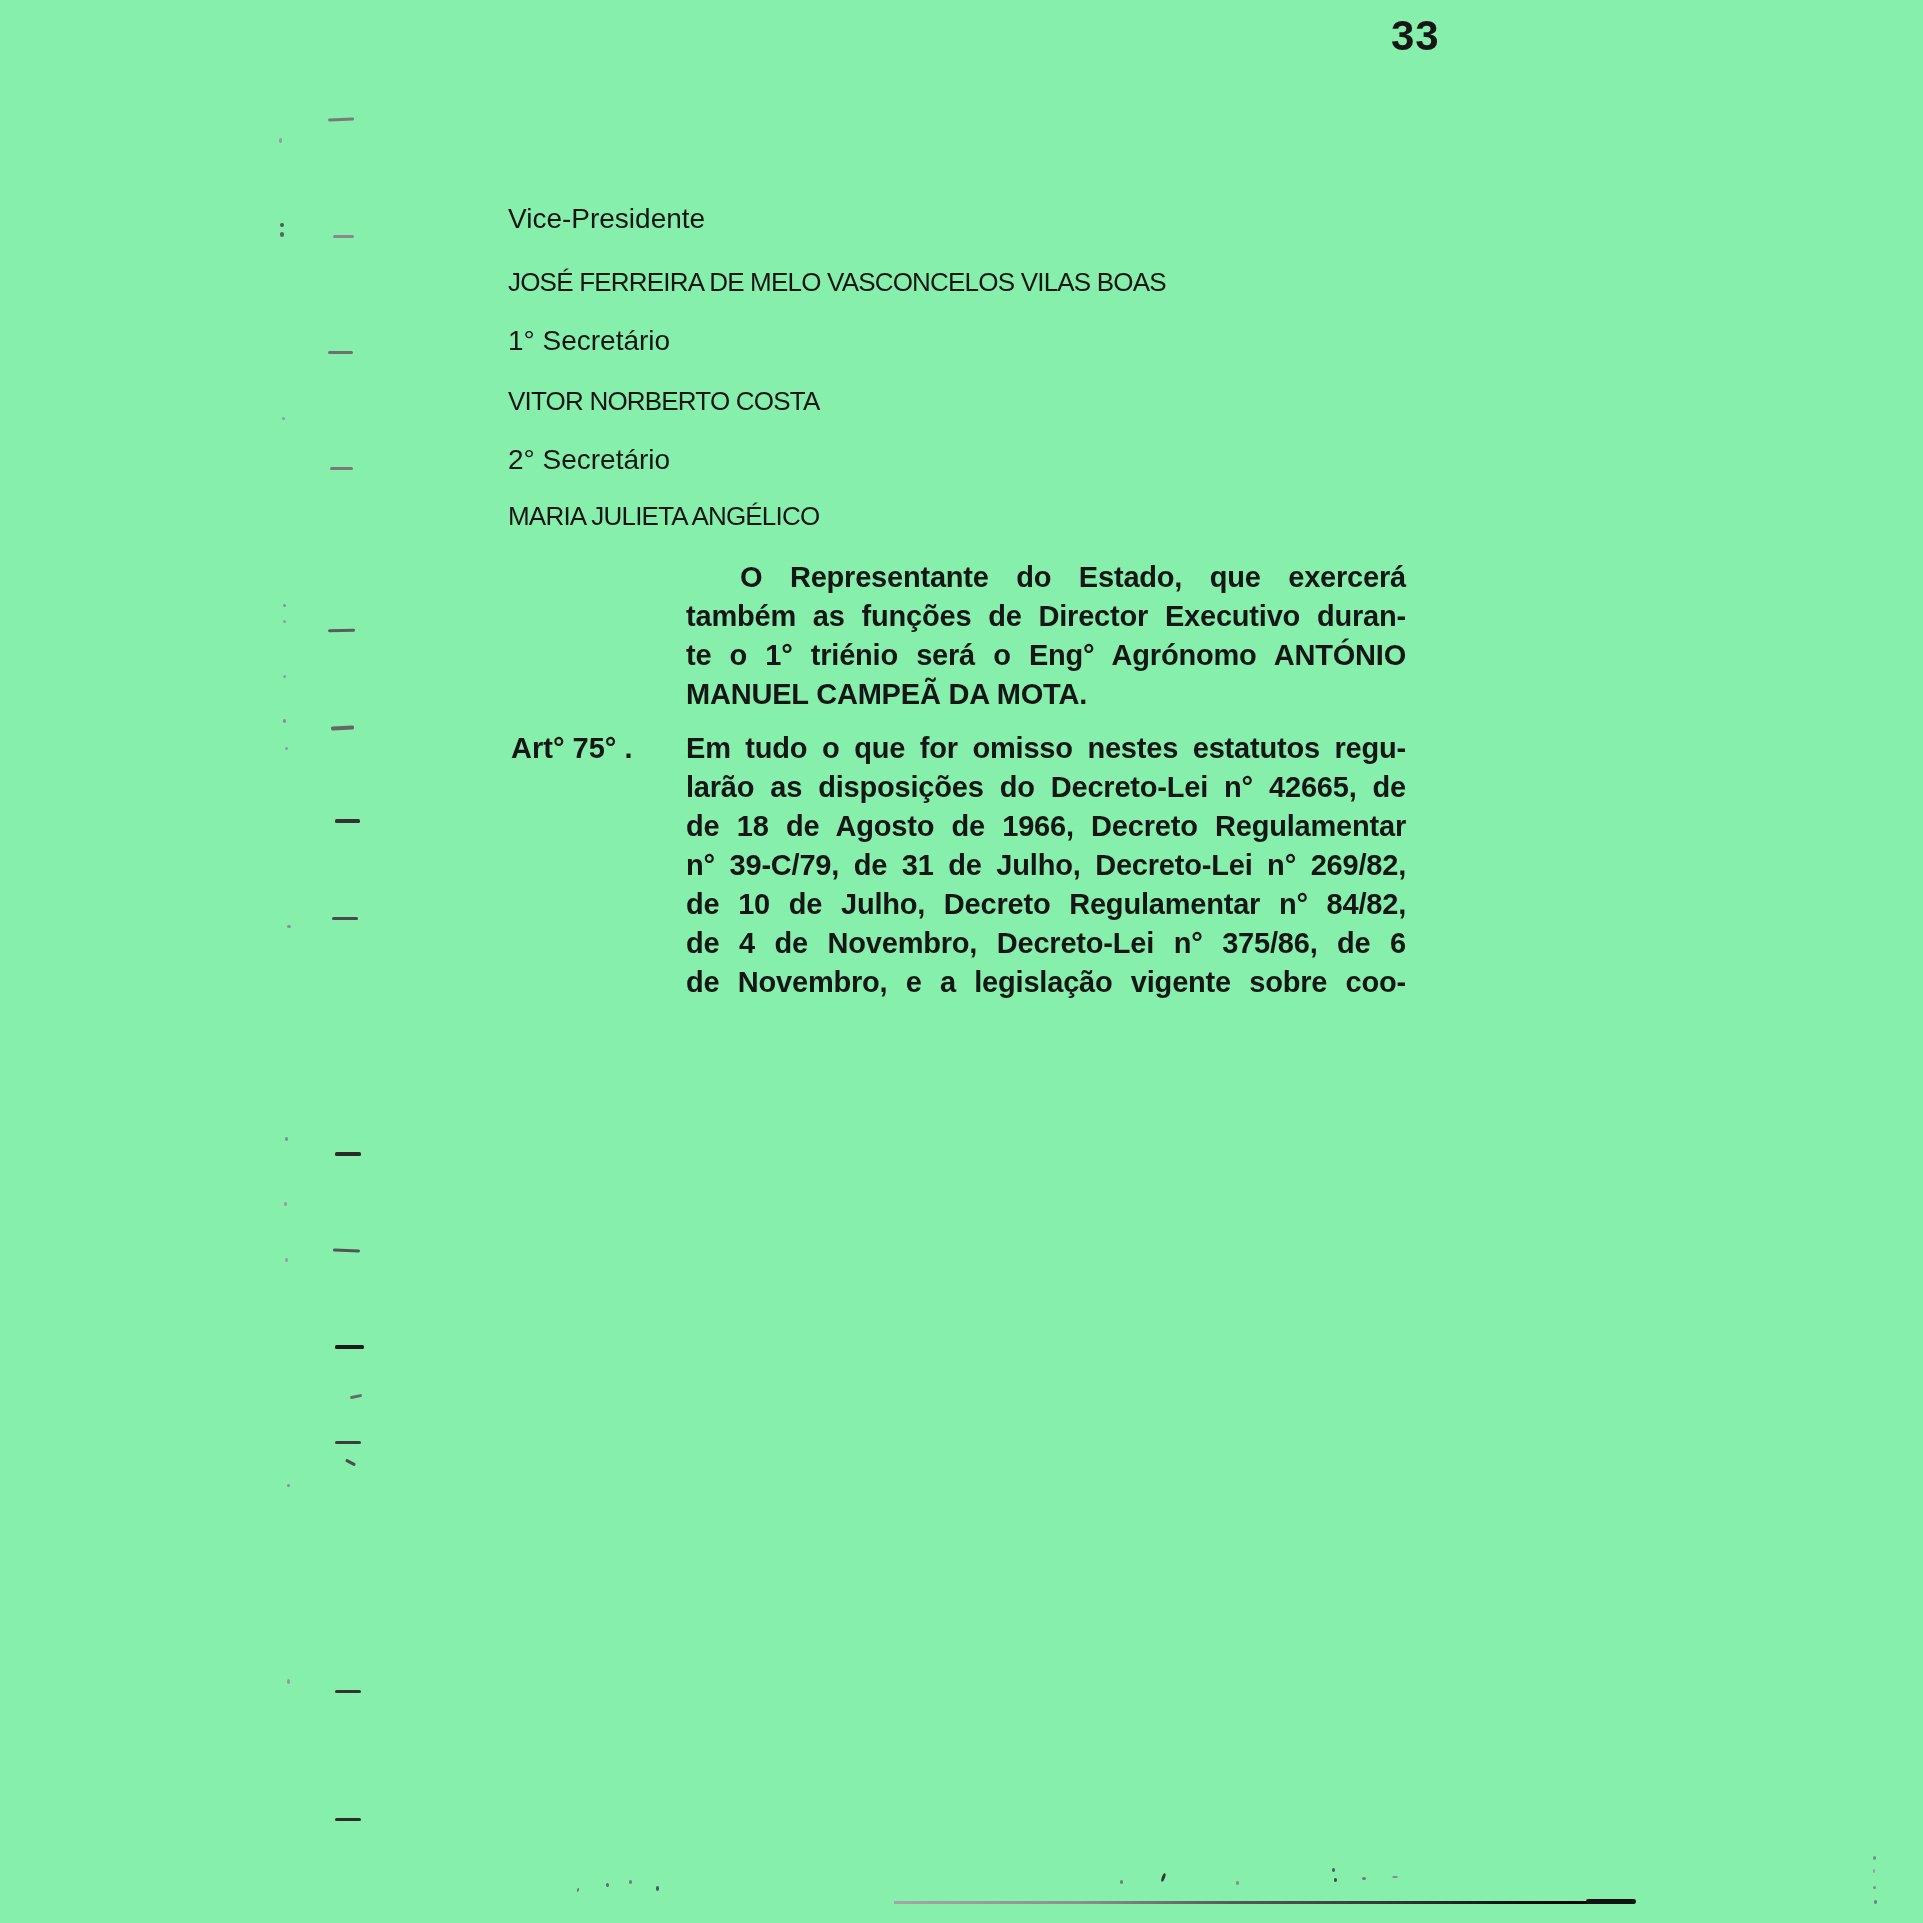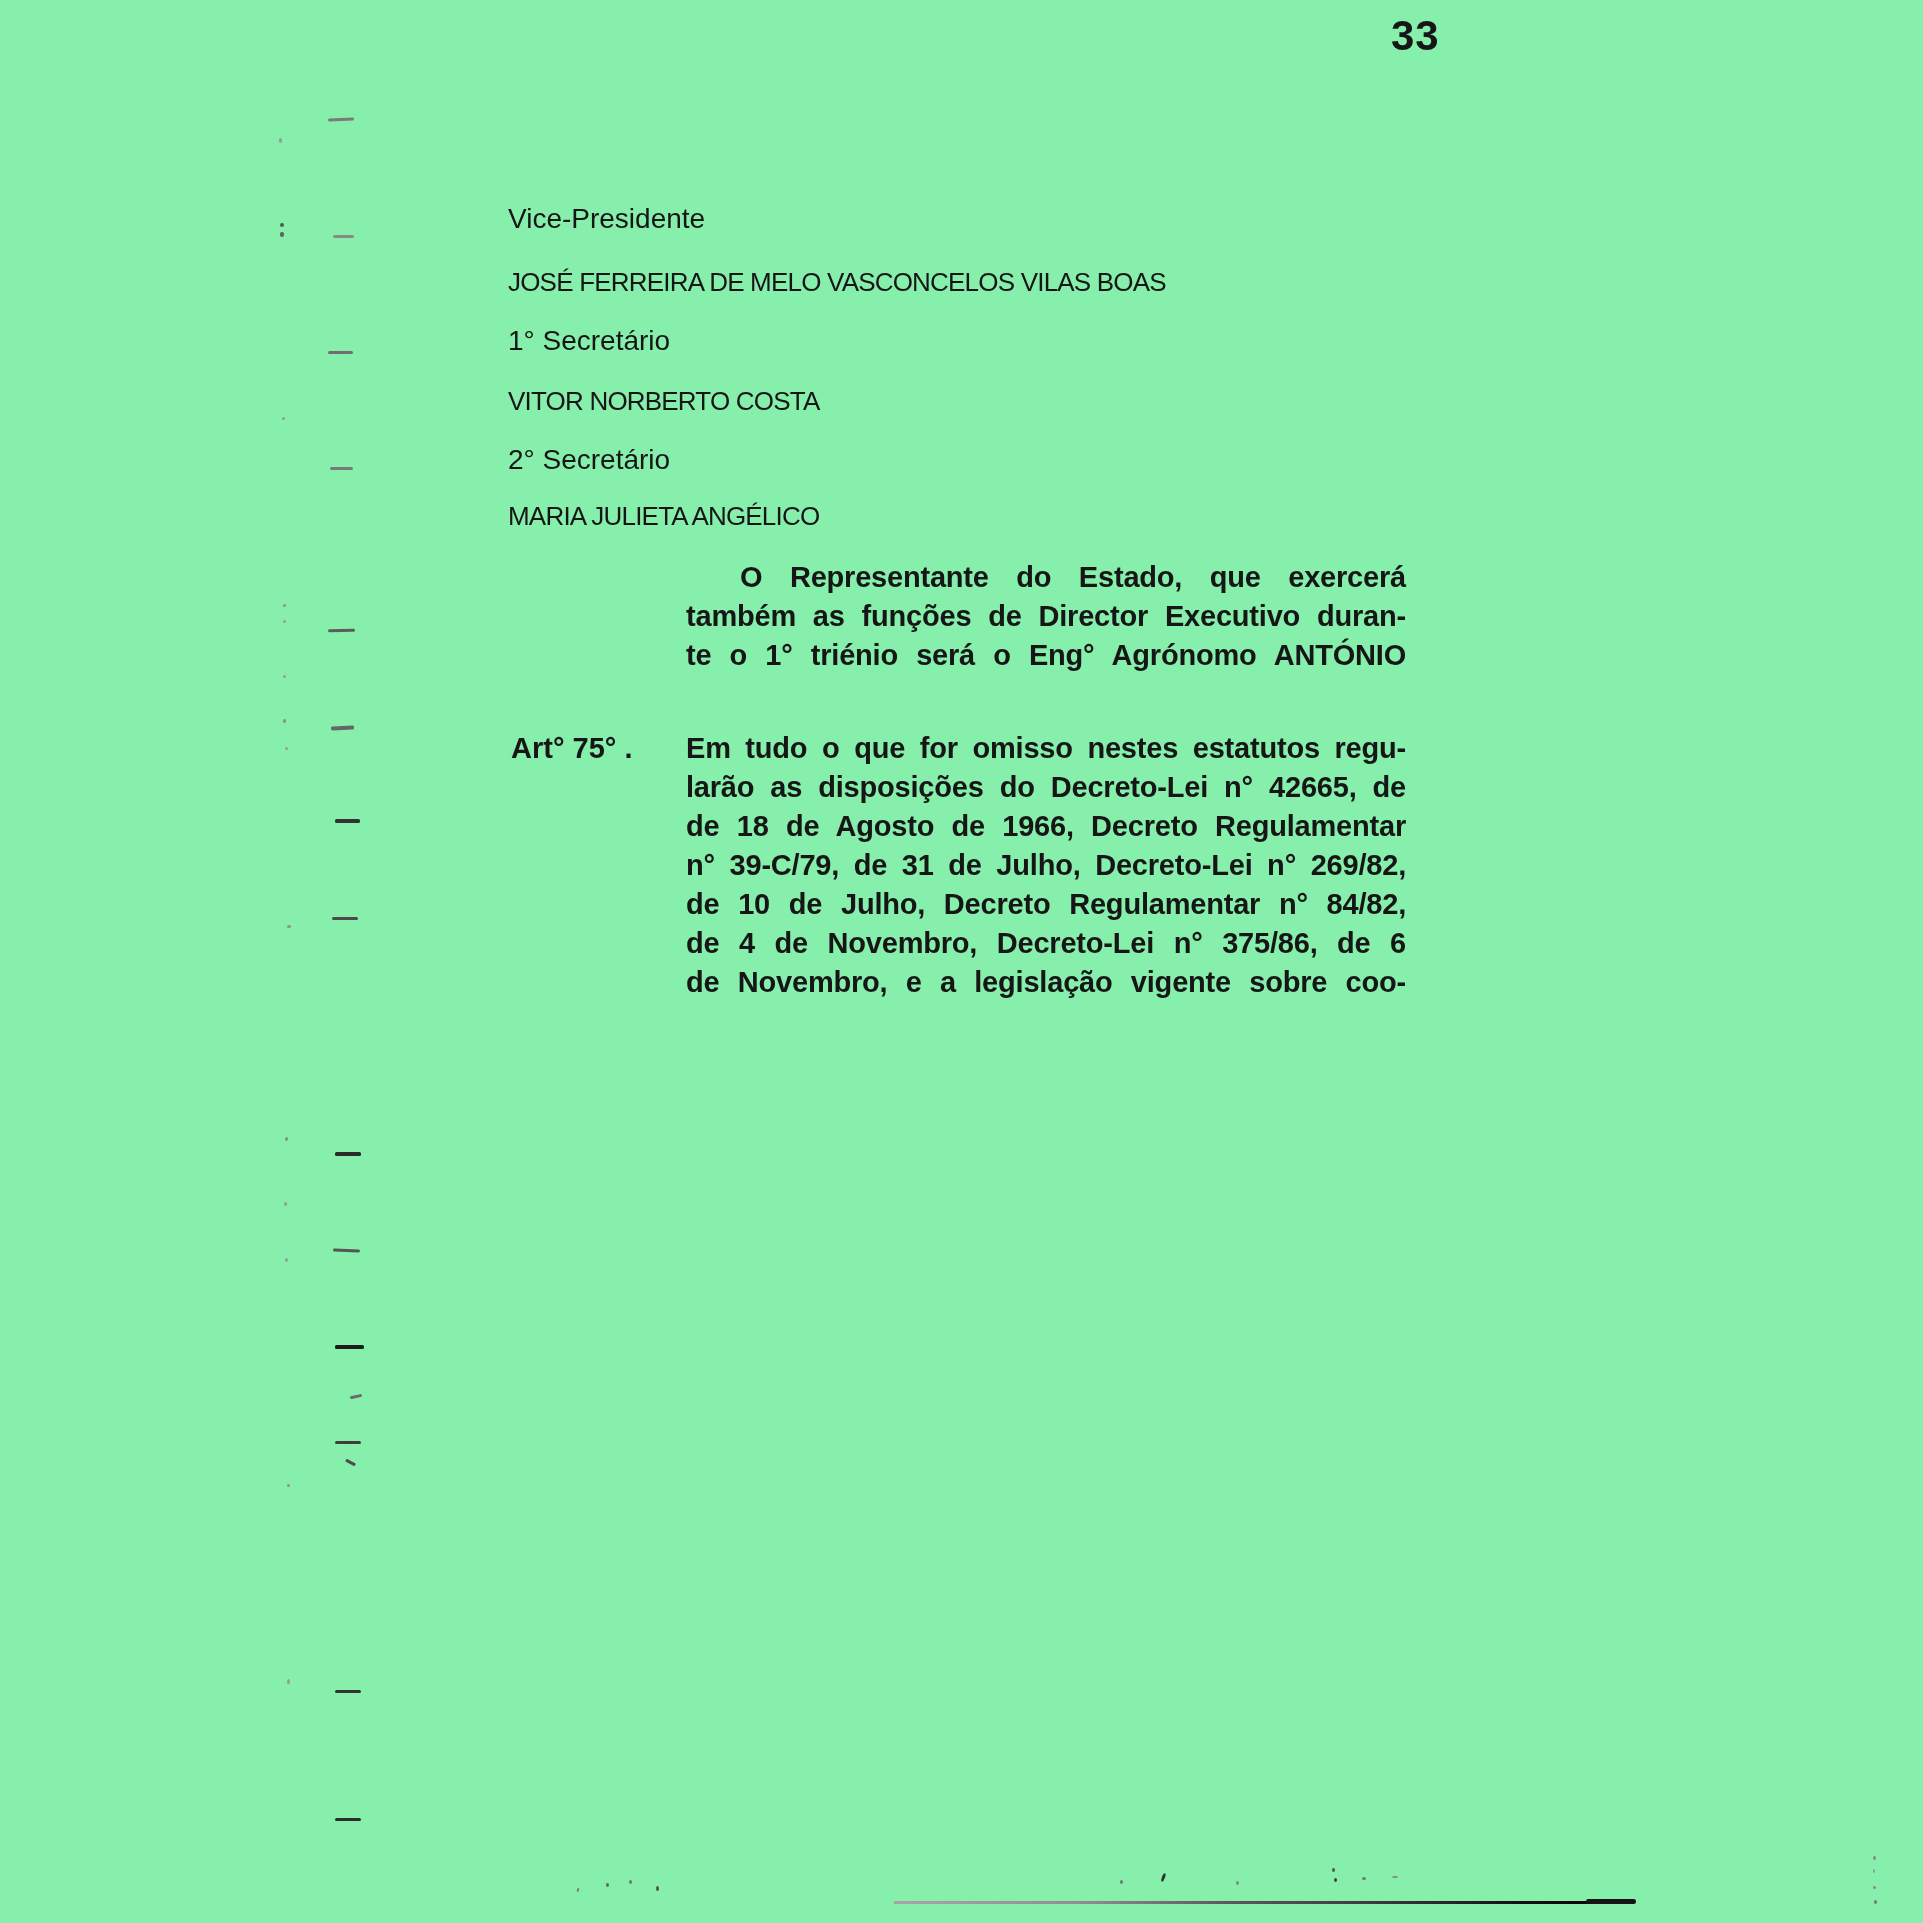--- a/index.html
+++ b/index.html
@@ -84,20 +84,21 @@
   <div class="heading name" style="top:264px">JOSÉ FERREIRA DE MELO VASCONCELOS VILAS BOAS</div>
   <div class="heading role" style="top:323px">1° Secretário</div>
   <div class="heading name" style="top:383px">VITOR NORBERTO COSTA</div>
   <div class="heading role" style="top:442px">2° Secretário</div>
   <div class="heading name" style="top:498px">MARIA JULIETA ANGÉLICO</div>
 
   <div class="para" style="top:558px">
     <div class="pline indent">O Representante do Estado, que exercerá</div>
     <div class="pline">também as funções de Director Executivo duran-</div>
     <div class="pline">te o 1° triénio será o Eng° Agrónomo ANTÓNIO</div>
+    <div class="pline last">MANUEL CAMPEÃ DA MOTA.</div>
   </div>
 
   <div class="article-label">Art° 75° .</div>
 
   <div class="para" style="top:729px">
     <div class="pline">Em tudo o que for omisso nestes estatutos regu-</div>
     <div class="pline">larão as disposições do Decreto-Lei n° 42665, de</div>
     <div class="pline">de 18 de Agosto de 1966, Decreto Regulamentar</div>
     <div class="pline">n° 39-C/79, de 31 de Julho, Decreto-Lei n° 269/82,</div>
     <div class="pline">de 10 de Julho, Decreto Regulamentar n° 84/82,</div>

